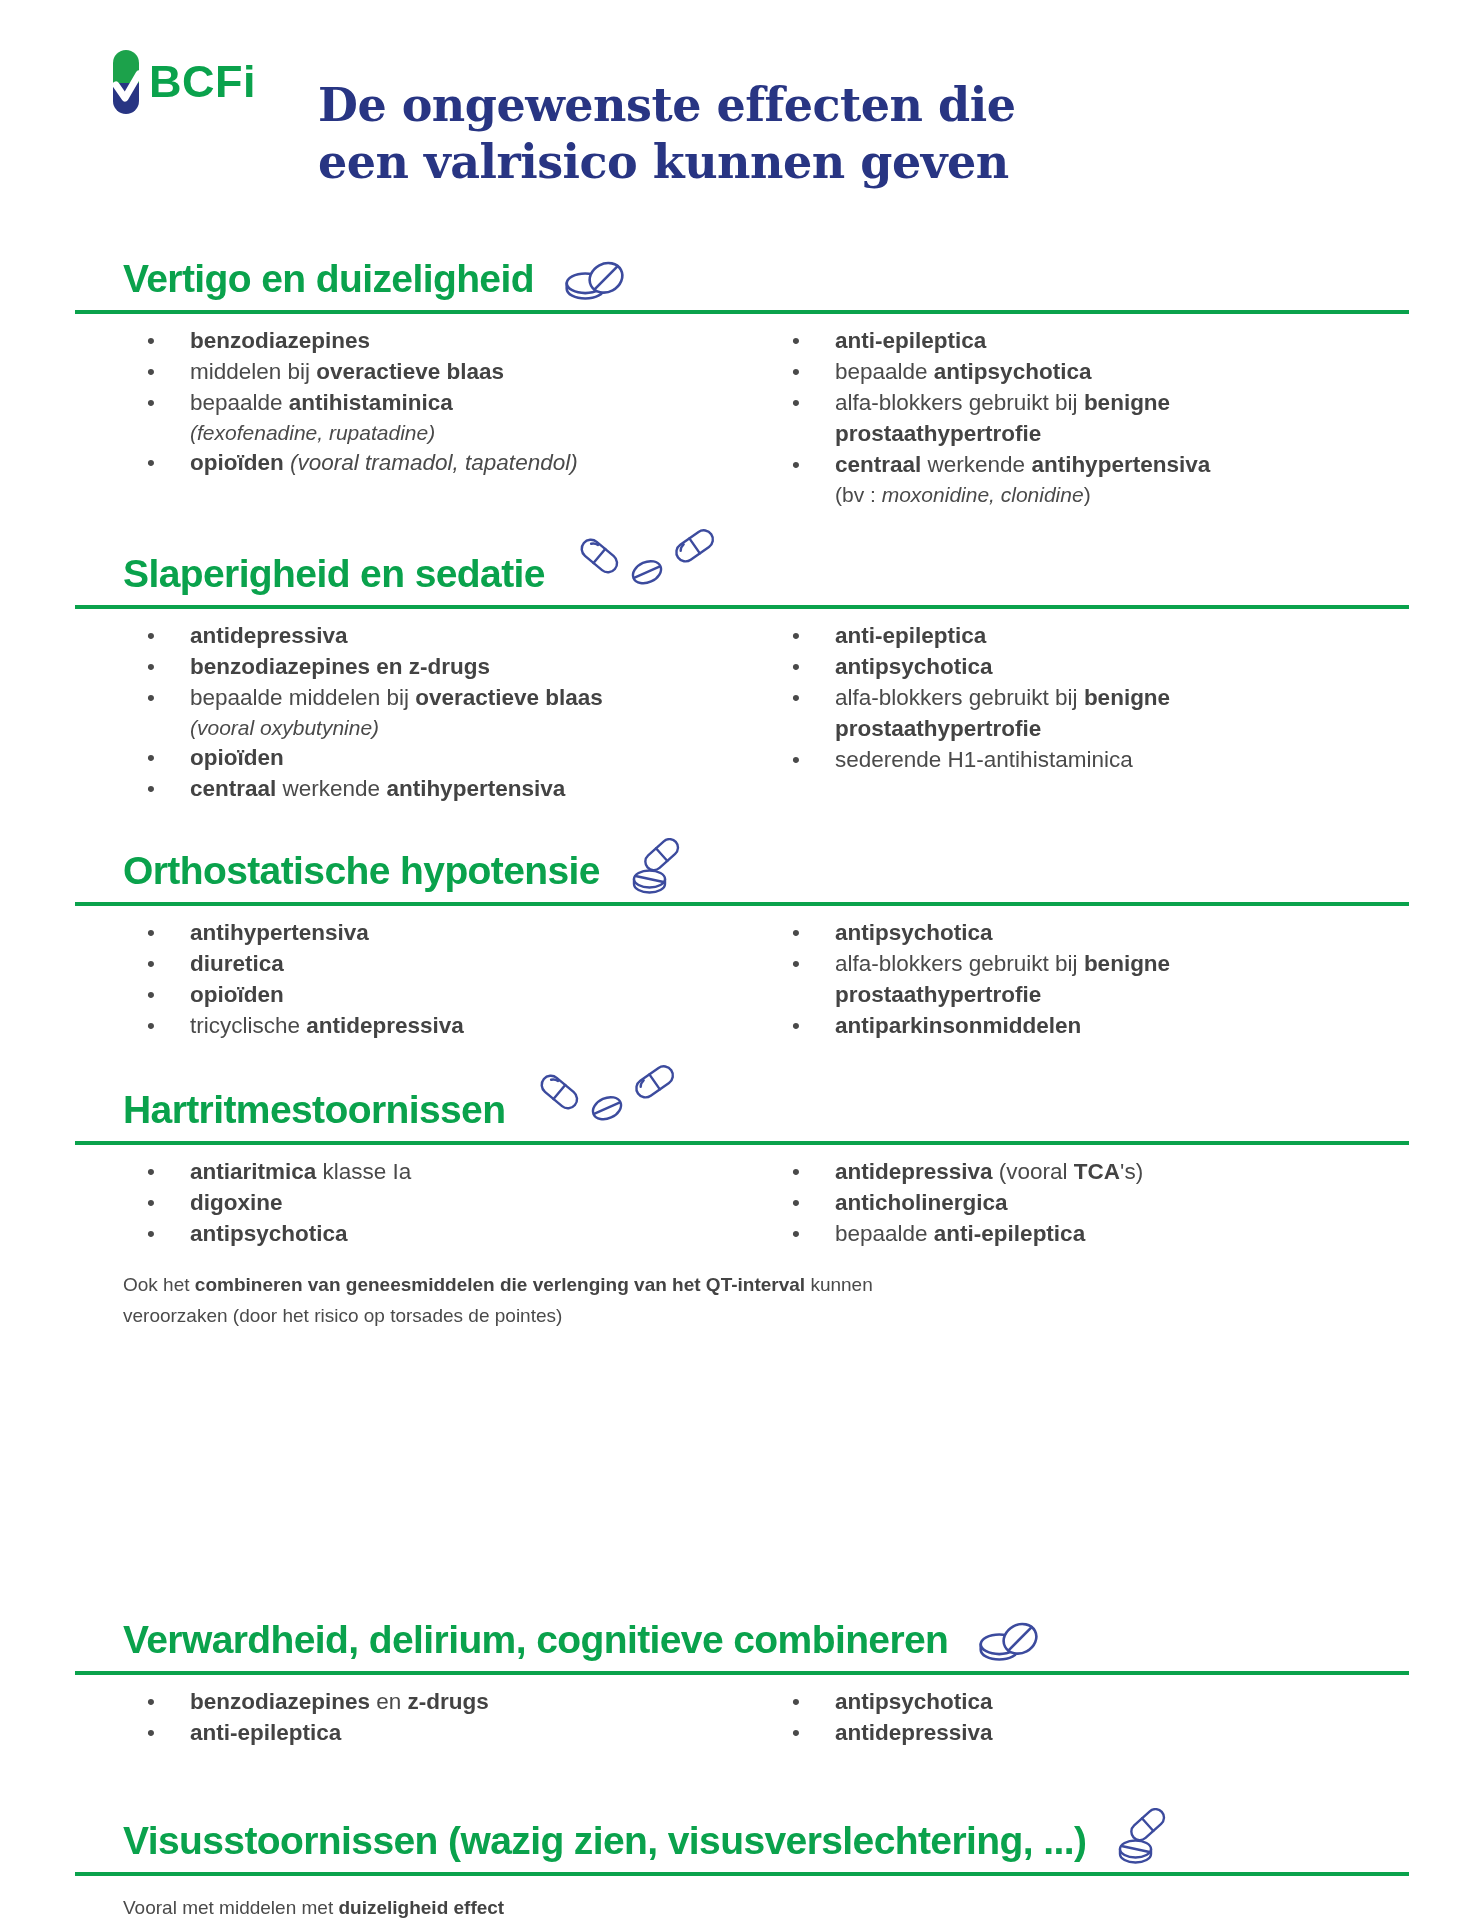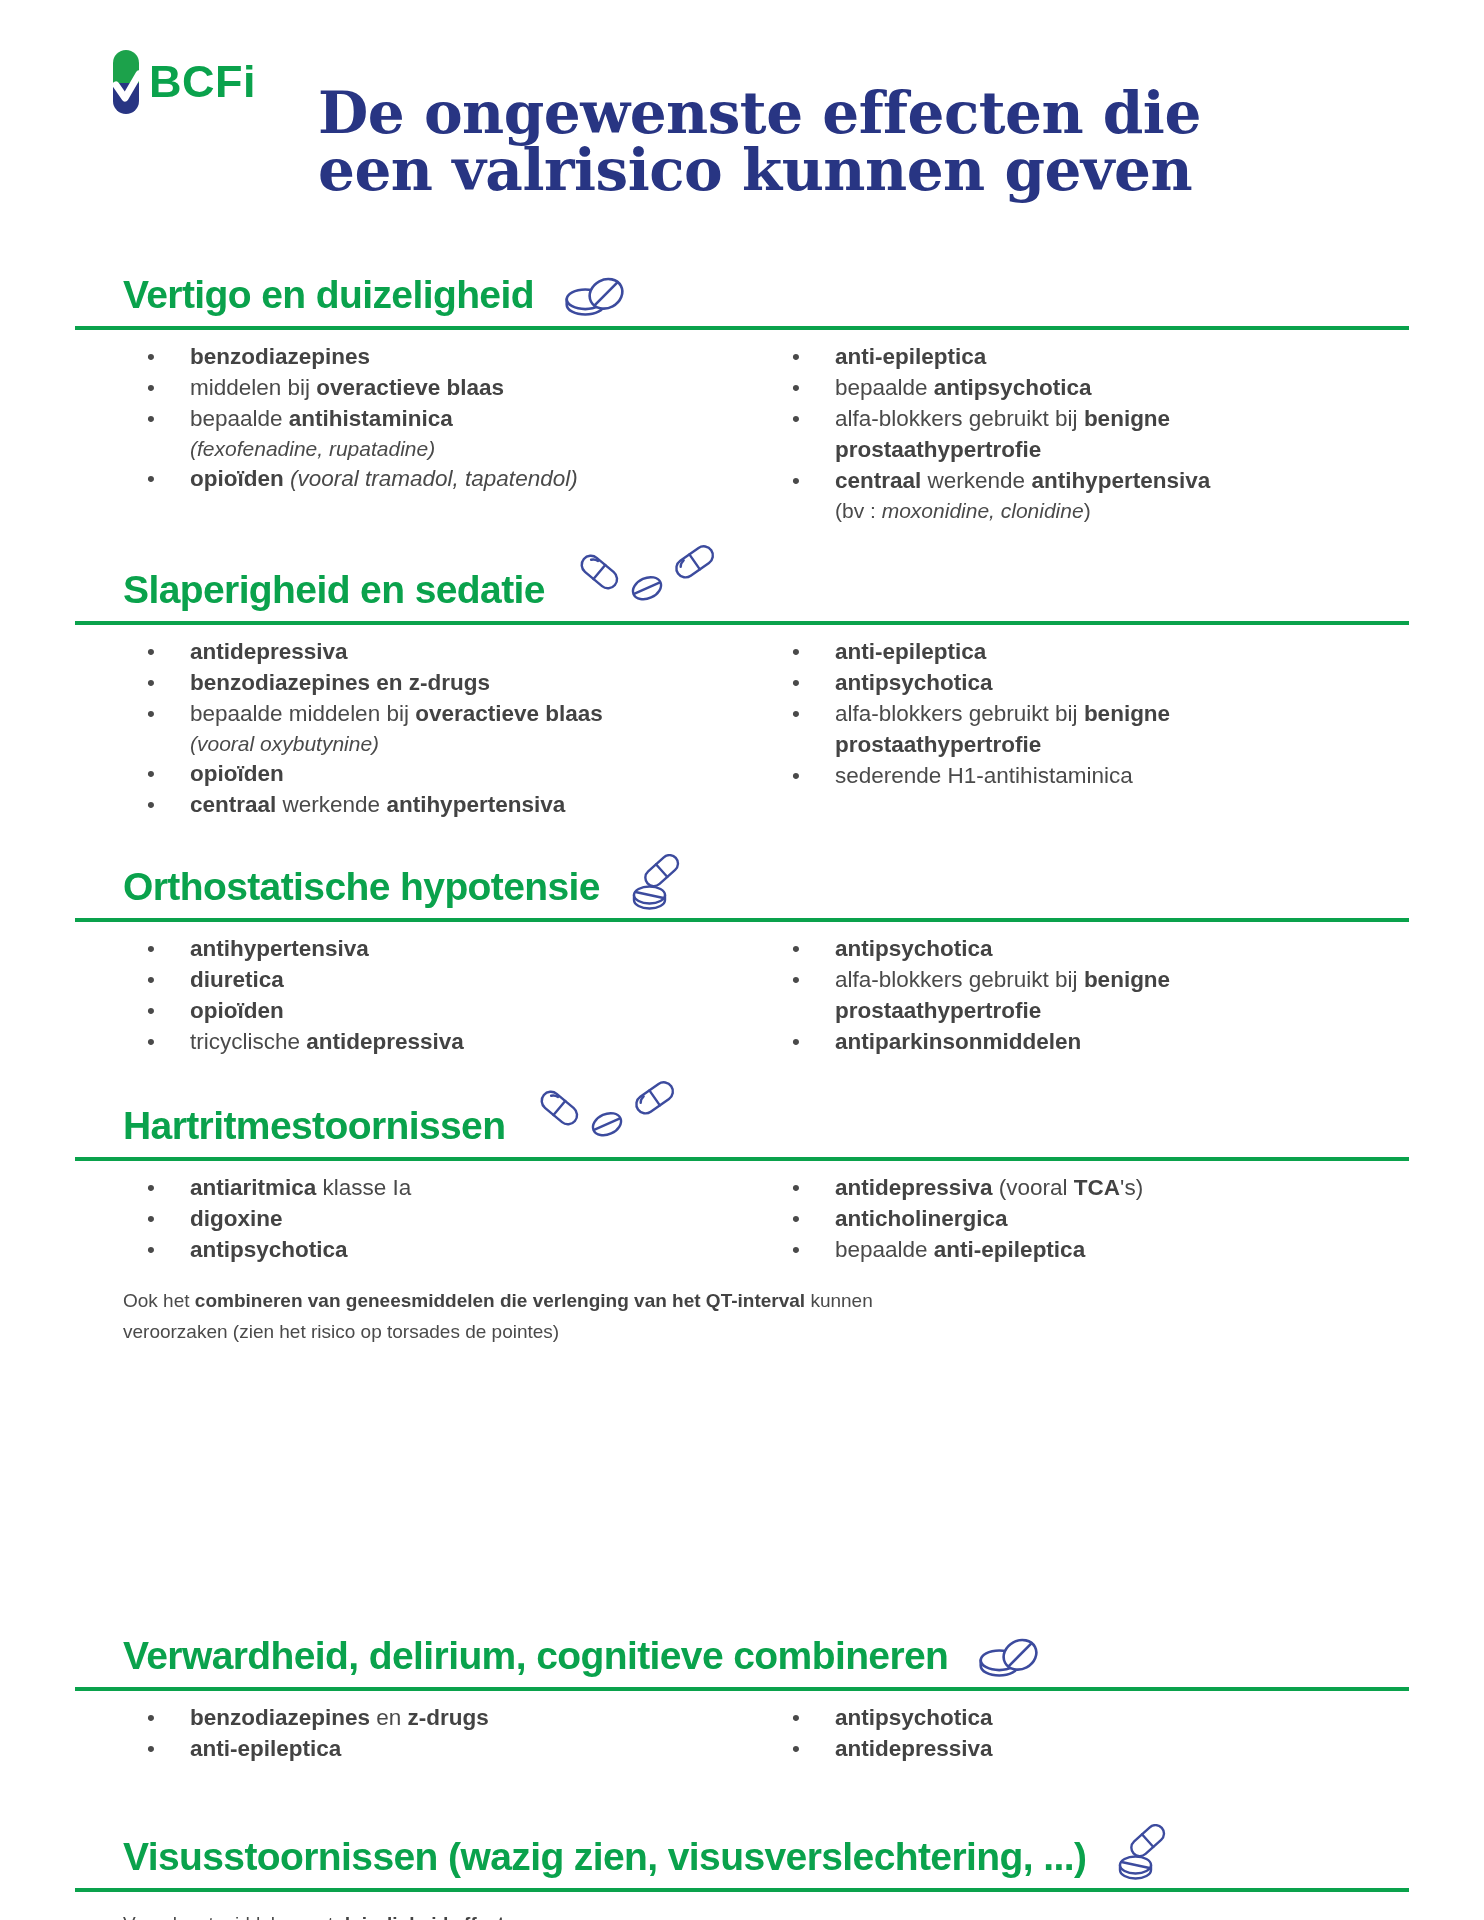--- a/index.html
+++ b/index.html
@@ -5,21 +5,21 @@
   html,body{margin:0;padding:0;background:#ffffff;}
   body{width:1484px;font-family:"Liberation Sans",sans-serif;color:#4a4a4a;}
   .page{width:1484px;min-height:1920px;box-sizing:border-box;padding:44px 75px 30px;background:#fff;}
 
   
   .header{display:flex;align-items:flex-start;margin:2px 0 26px 28px;}
   .logo{display:flex;align-items:center;}
   .logo svg{width:46px;height:72px;display:block;}
   .logo-text{font-size:45px;font-weight:700;color:#0aa24c;letter-spacing:0.5px;line-height:72px;}
   .title{margin-left:62px;font-family:"DejaVu Serif",serif;font-weight:700;
-         font-size:58px;line-height:57px;color:#283583;letter-spacing:-0.5px;}
+         font-size:46px;line-height:57px;color:#283583;letter-spacing:-0.5px;}
 
   
   .section{margin:0;}
   .sec-head{display:flex;align-items:flex-end;gap:26px;margin-left:48px;height:52px;}
   .sec-title{margin:0;font-size:39px;font-weight:700;color:#0aa24c;letter-spacing:-0.6px;line-height:1.05;white-space:nowrap;}
   .icon{color:#3c4b9e;flex:none;}
   .ic-two-tablets{width:68px;height:48px;margin-bottom:-4px;}
   .ic-three-pills{width:152px;height:64px;margin-bottom:6px;}
   .ic-capsule-tablet{width:58px;height:60px;margin-bottom:-6px;}
   .rule{border:none;border-top:4px solid #0aa24c;margin:10px 0 0;}
@@ -263,21 +263,21 @@
           <li>
             <span class="line"><span class="b">anticholinergica</span></span>
           </li>
           <li>
             <span class="line"><span>bepaalde </span><span class="b">anti-epileptica</span></span>
           </li>
         </ul>
       </div>
     <p class="sec-note">
         <span class="note-line"><span>Ook het </span><span class="b">combineren van geneesmiddelen die verlenging van het QT-interval</span><span> kunnen</span></span>
-        <span class="note-line"><span>veroorzaken (zien het risico op torsades de pointes)</span></span>
+        <span class="note-line"><span>veroorzaken (door het risico op torsades de pointes)</span></span>
       </p>
   </section>
 
   <section class="section s5">
     <div class="sec-head">
       <h2 class="sec-title">Verwardheid, delirium, cognitieve combineren</h2>
       <svg class="icon ic-two-tablets">
           <use href="#ic-two-tablets"></use>
         </svg>
     </div>

